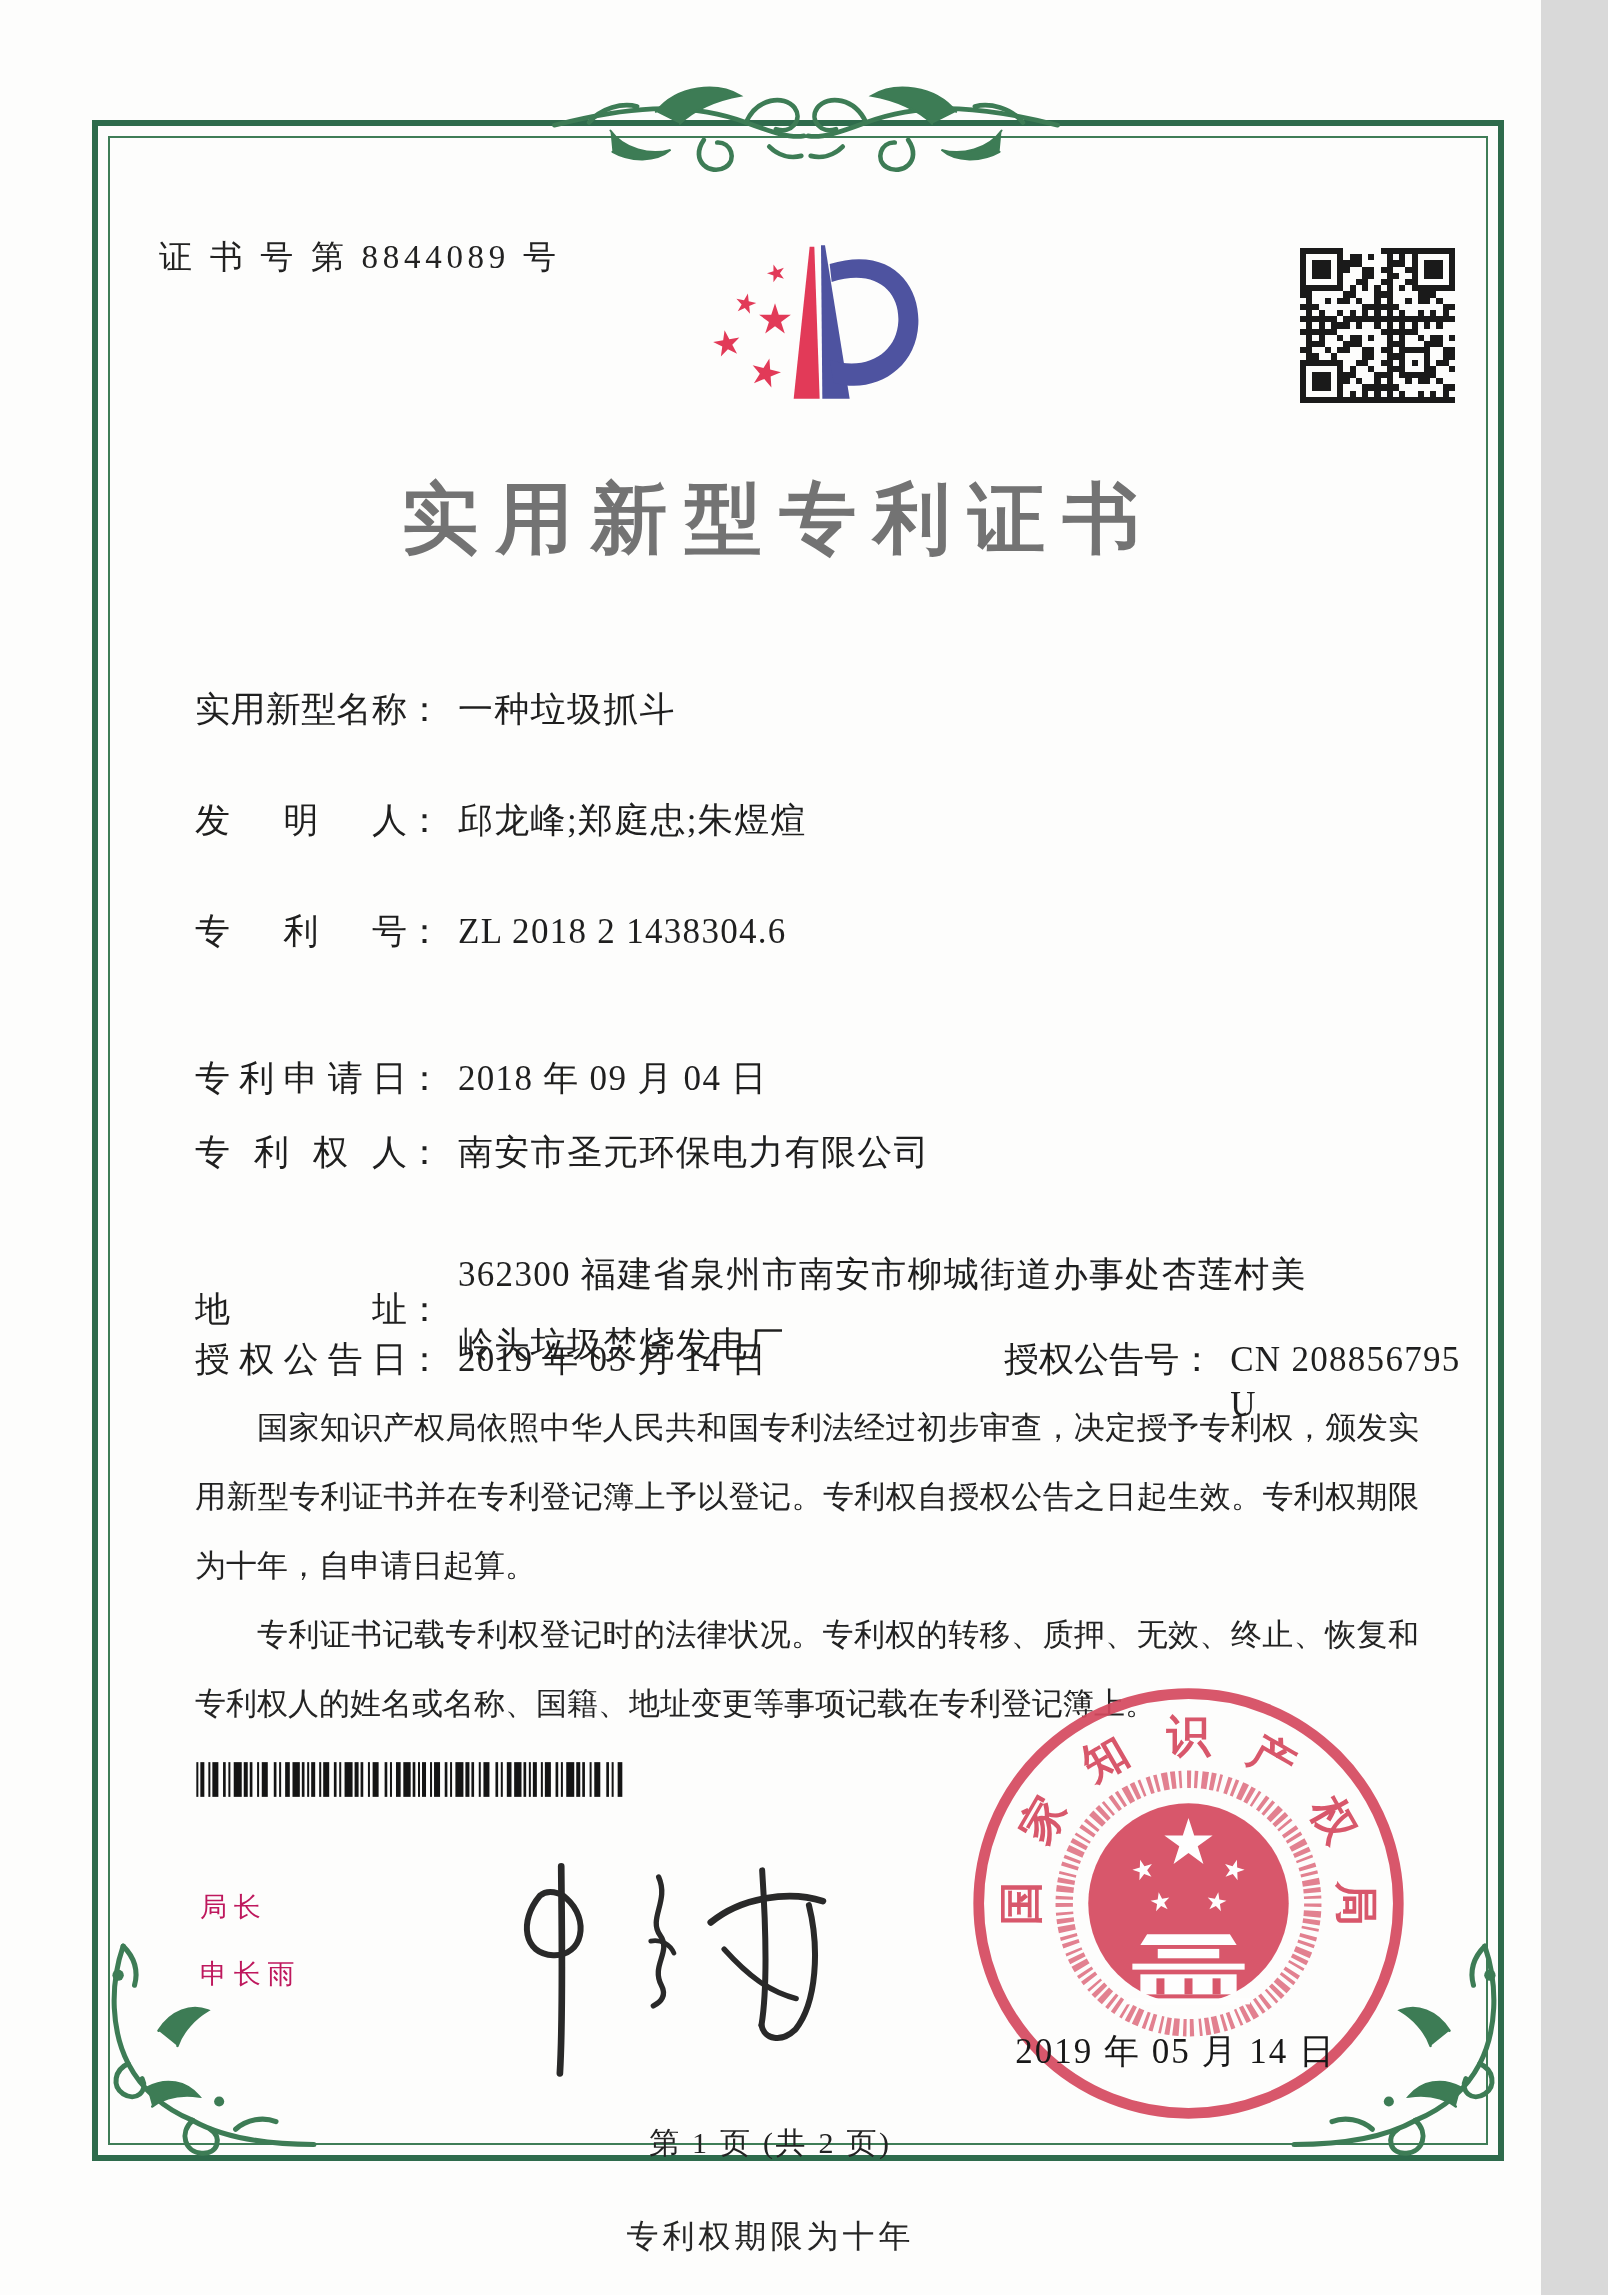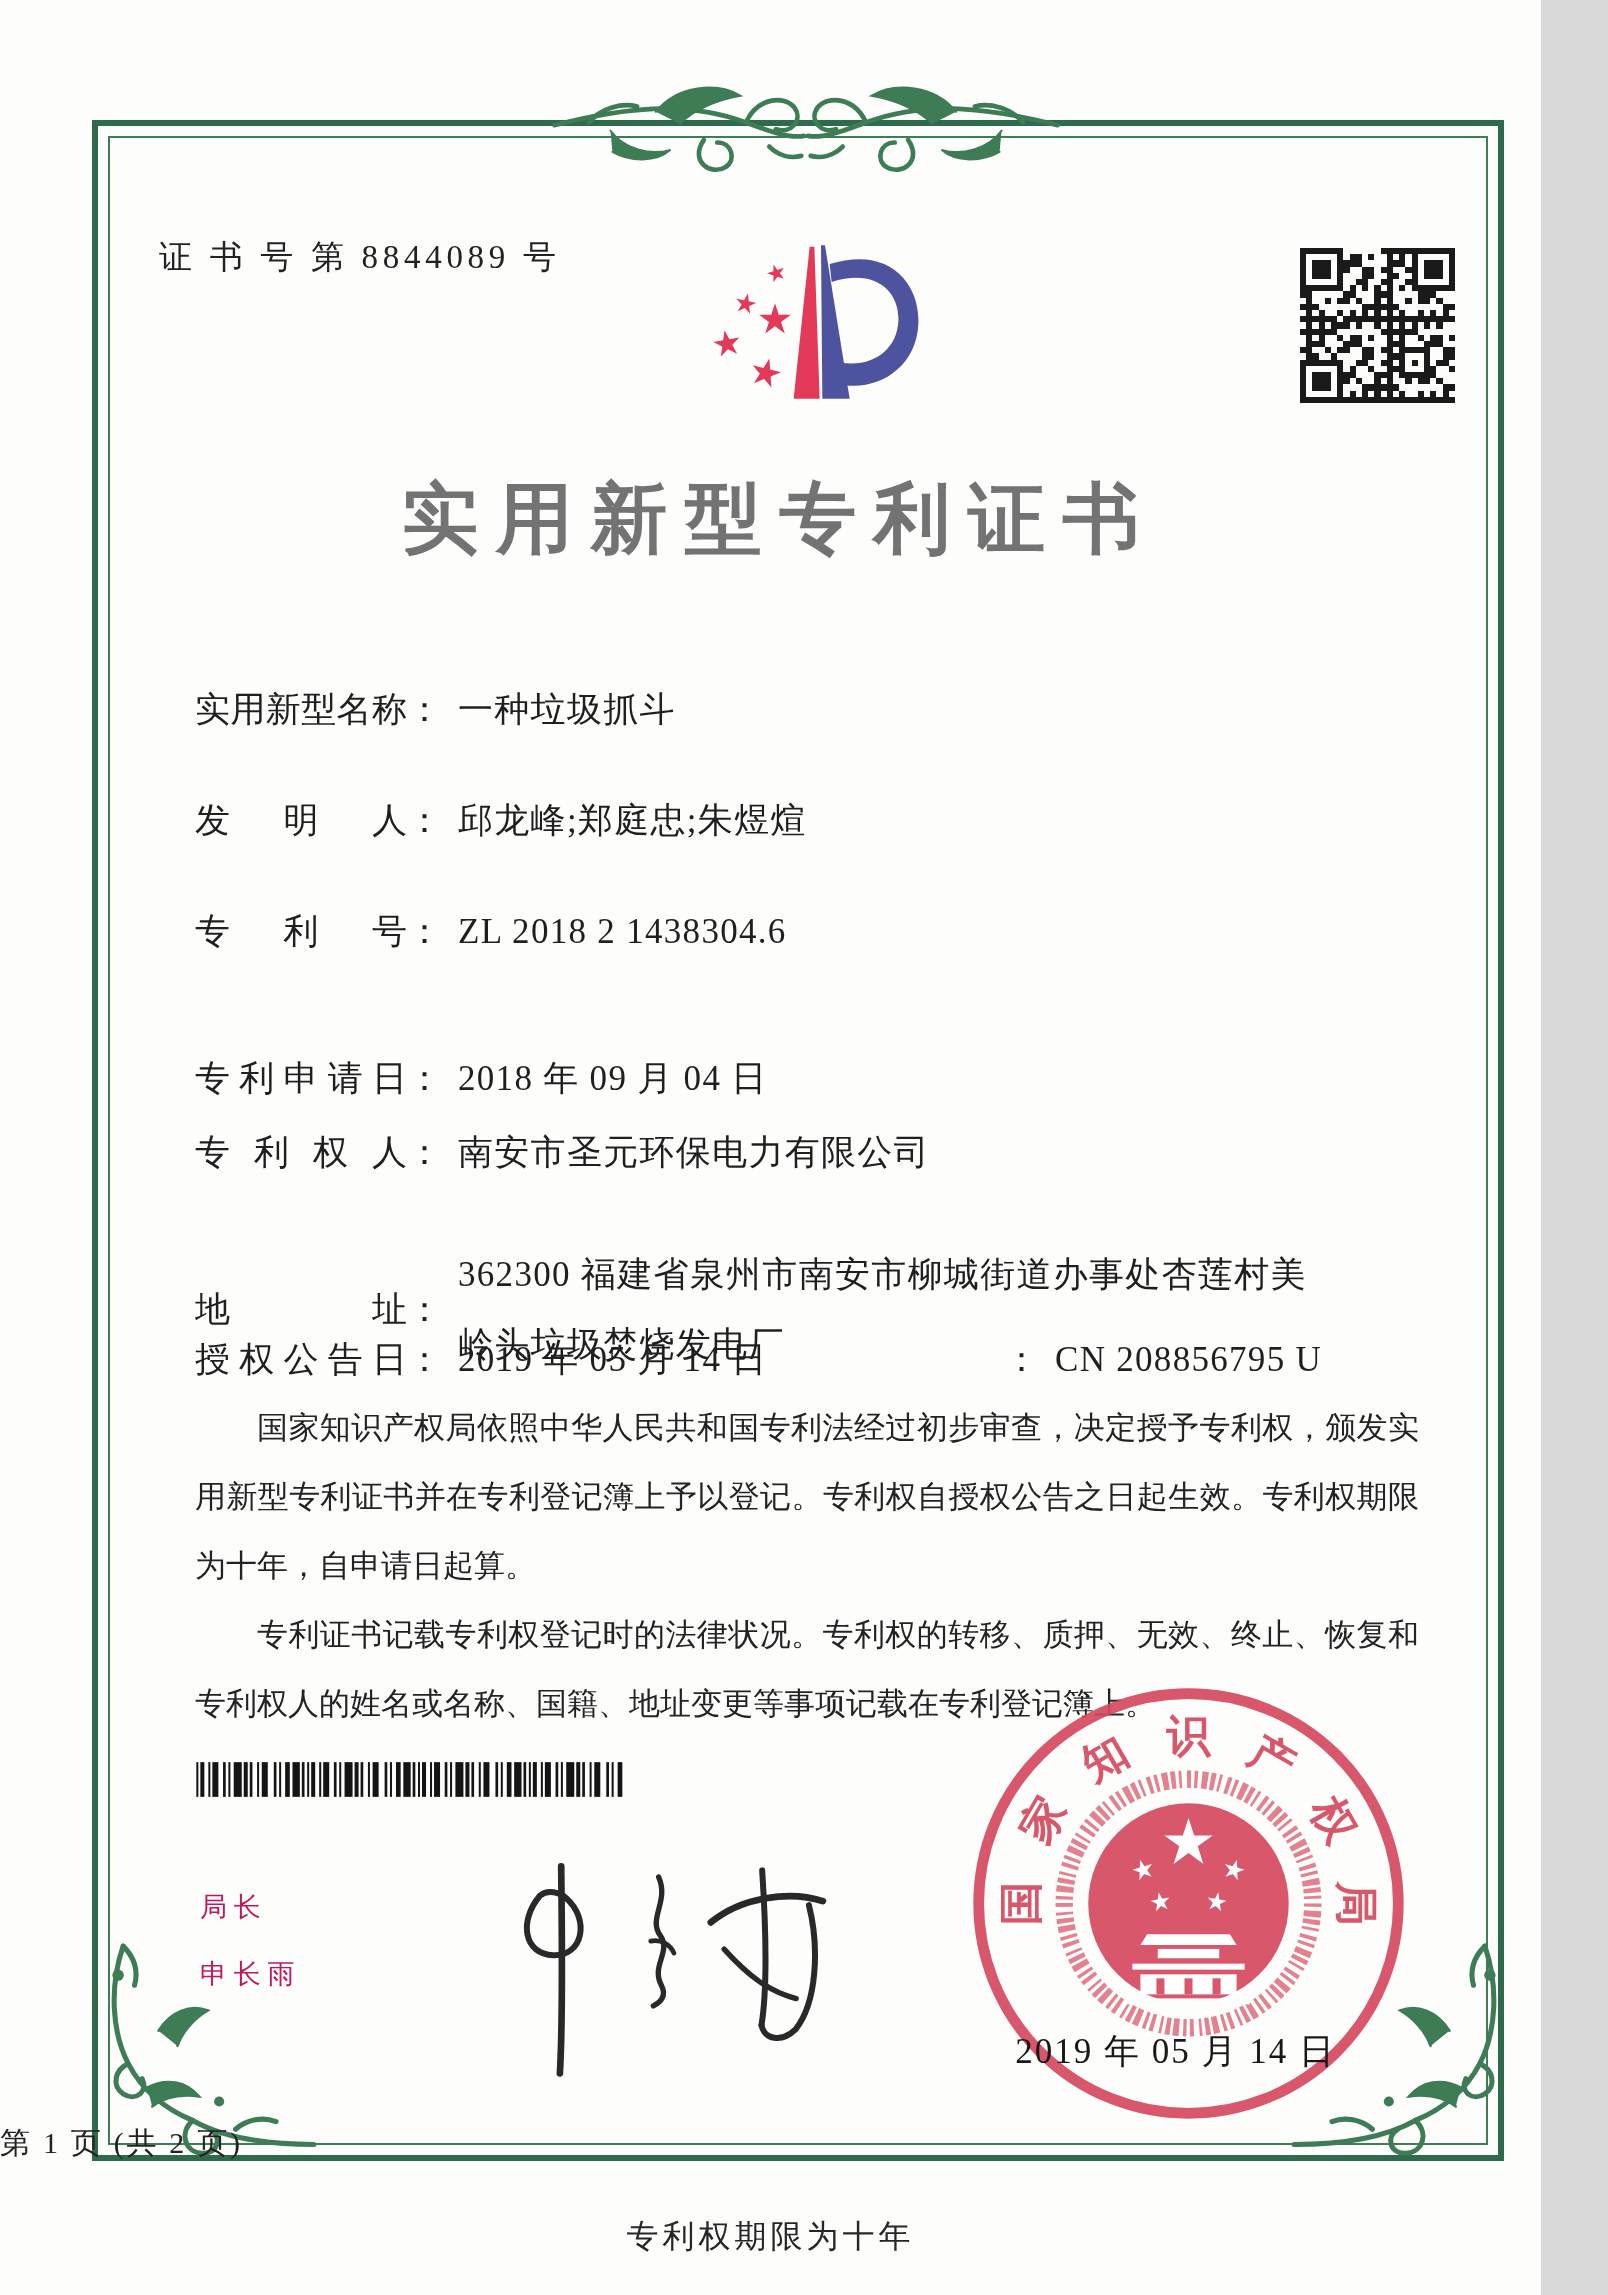--- a/index.html
+++ b/index.html
@@ -34,21 +34,21 @@
              line-height:69px;text-align:justify;color:#232323;}
   .body-text p{margin:0;text-indent:2em;}
   
   .barcode{position:absolute;left:195px;top:1762px;width:434px;height:35px;}
   .officer{position:absolute;left:200px;top:1889px;font-size:27px;letter-spacing:6.7px;color:#be185d;}
   .officer .name{margin-top:31px;}
   .signature{position:absolute;left:461px;top:1841px;width:374px;height:247px;}
   .seal{position:absolute;left:968px;top:1683px;width:441px;height:441px;}
   .seal-date{position:absolute;left:1002px;top:2028px;width:347px;text-align:center;
              font-size:35px;letter-spacing:2px;color:#181818;}
-  .page-no{position:absolute;left:0;top:2123px;width:100%;font-size:30px;
+  .page-no{position:absolute;left:0;top:2123px;width:100%;text-align:center;font-size:30px;
            letter-spacing:2.7px;color:#222;}
   .back-note{position:absolute;left:0;top:2215px;width:100%;text-align:center;font-size:32px;
              letter-spacing:4px;color:#262626;}
 </style>
 </head>
 <body>
 
 <div class="page">
 
   <div class="frame-outer"></div>
@@ -502,20 +502,21 @@
     <span class="flabel">地址</span>
       <span class="colon">：</span>
     <span class="fvalue addr">362300 福建省泉州市南安市柳城街道办事处杏莲村美岭头垃圾焚烧发电厂</span>
   </div>
 
   <div class="row" style="top:1338px;width:1269px">
     <span class="flabel">授权公告日</span>
       <span class="colon">：</span>
     <span class="fvalue">2019 年 05 月 14 日</span>
     <span class="grant-right">
+      <span class="flabel">授权公告号</span>
         <span class="colon">：</span>
       <span class="fvalue">CN 208856795 U</span>
     </span>
   </div>
 
   <div class="body-text">
     <p>国家知识产权局依照中华人民共和国专利法经过初步审查，决定授予专利权，颁发实用新型专利证书并在专利登记簿上予以登记。专利权自授权公告之日起生效。专利权期限为十年，自申请日起算。</p>
     <p>专利证书记载专利权登记时的法律状况。专利权的转移、质押、无效、终止、恢复和专利权人的姓名或名称、国籍、地址变更等事项记载在专利登记簿上。</p>
   </div>
 

